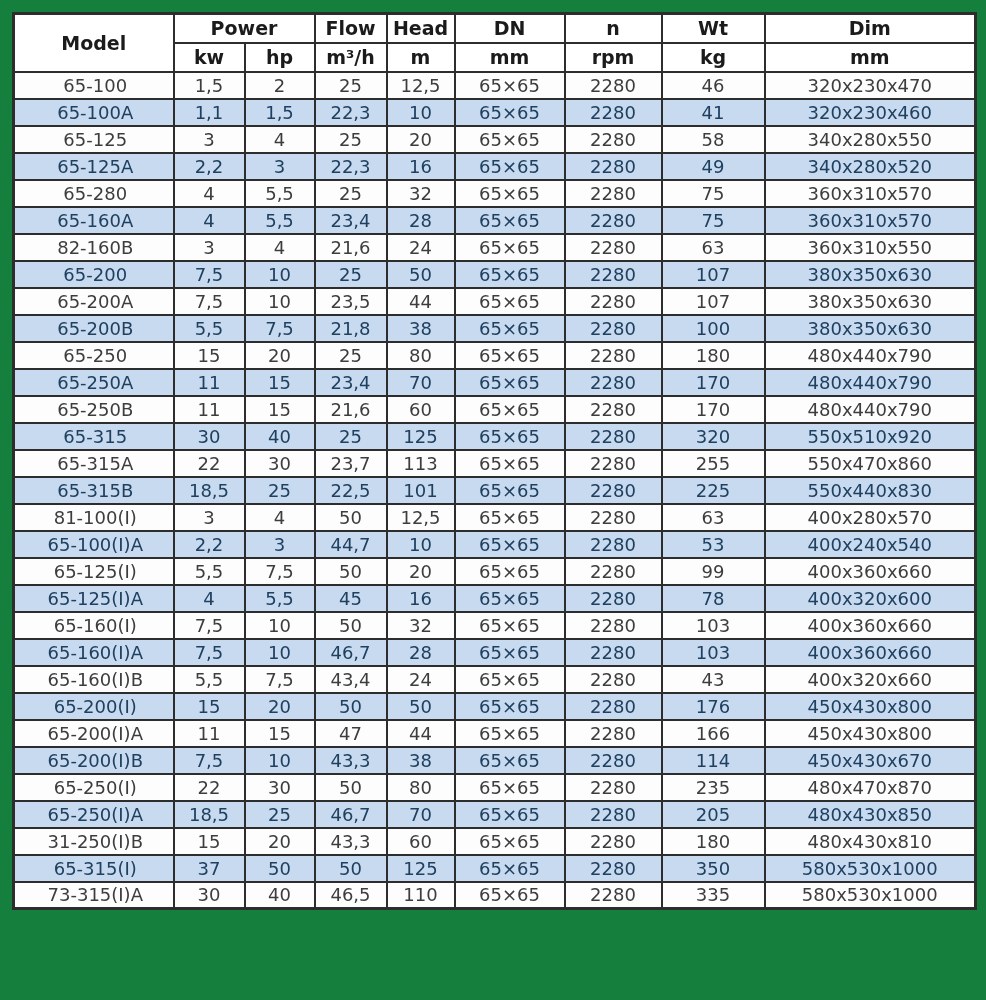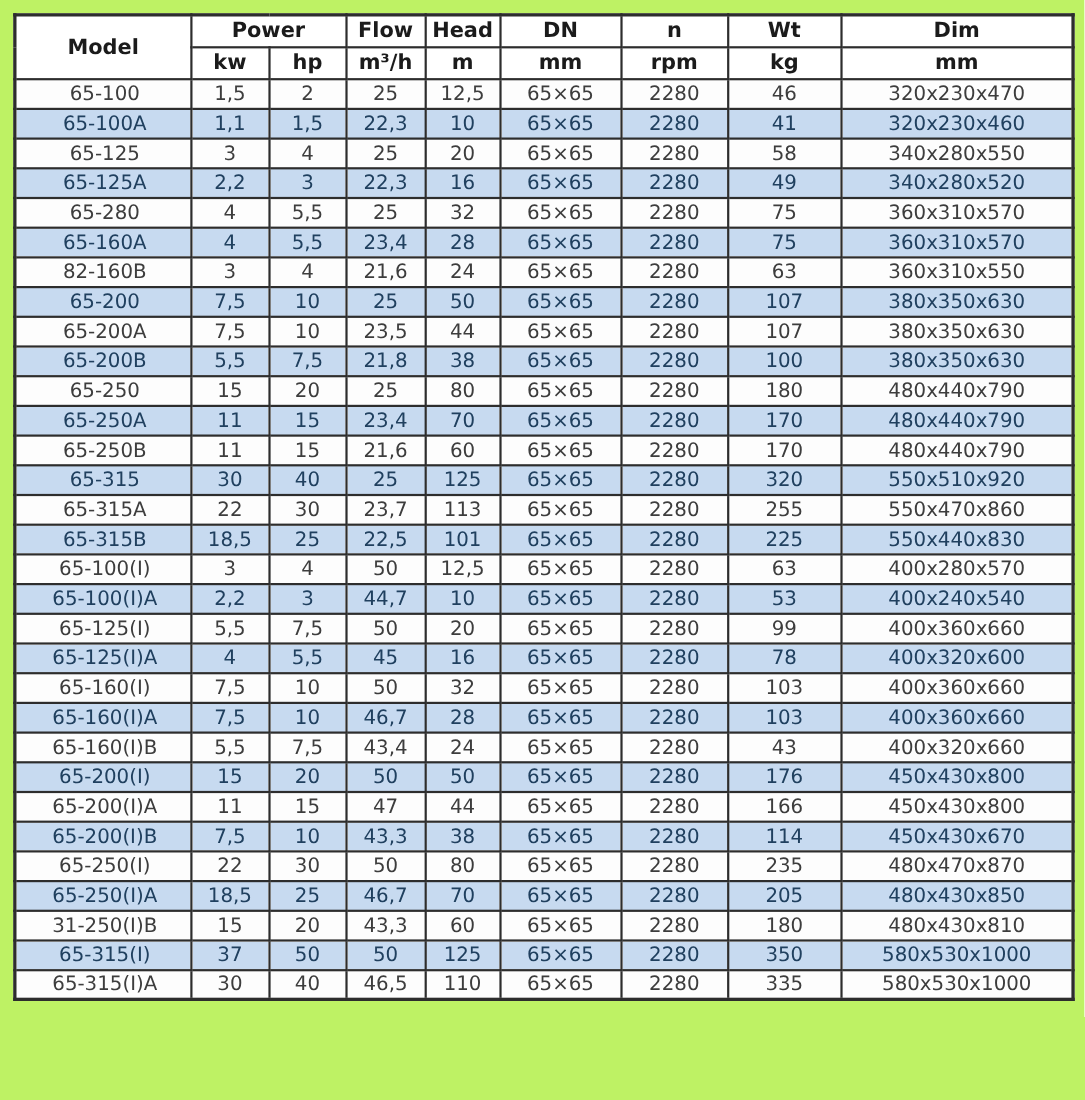--- a/index.html
+++ b/index.html
@@ -5,21 +5,21 @@
   html, body {
     margin: 0;
     padding: 0;
     background: #ffffff;
     font-family: "DejaVu Sans", "Liberation Sans", sans-serif;
   }
   .page {
     position: relative;
     width: 986px;
     height: 1000px;
-    background: #bef264;
+    background: #15803d;
   }
   .table-wrap {
     position: absolute;
     left: 12px;
     top: 12px;
   }
   table.spec {
     border-collapse: collapse;
     table-layout: fixed;
     width: 962px;
@@ -268,21 +268,21 @@
             <td>18,5</td>
             <td>25</td>
             <td>22,5</td>
             <td>101</td>
             <td>65×65</td>
             <td>2280</td>
             <td>225</td>
             <td>550x440x830</td>
           </tr>
           <tr>
-            <td class="model-cell">65-100(I)</td>
+            <td class="model-cell">81-100(I)</td>
             <td>3</td>
             <td>4</td>
             <td>50</td>
             <td>12,5</td>
             <td>65×65</td>
             <td>2280</td>
             <td>63</td>
             <td>400x280x570</td>
           </tr>
           <tr class="alt">
@@ -422,21 +422,21 @@
             <td>37</td>
             <td>50</td>
             <td>50</td>
             <td>125</td>
             <td>65×65</td>
             <td>2280</td>
             <td>350</td>
             <td>580x530x1000</td>
           </tr>
           <tr>
-            <td class="model-cell">65-315(I)A</td>
+            <td class="model-cell">73-315(I)A</td>
             <td>30</td>
             <td>40</td>
             <td>46,5</td>
             <td>110</td>
             <td>65×65</td>
             <td>2280</td>
             <td>335</td>
             <td>580x530x1000</td>
           </tr>
         </tbody>

